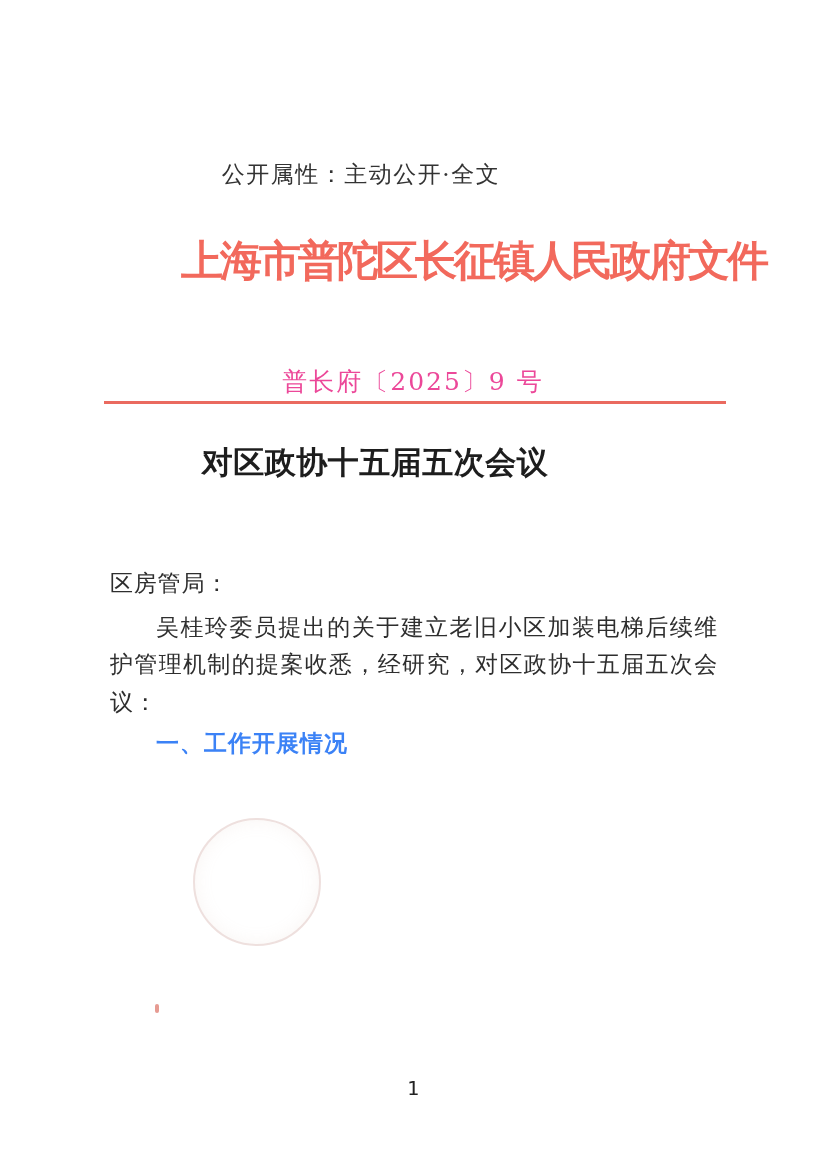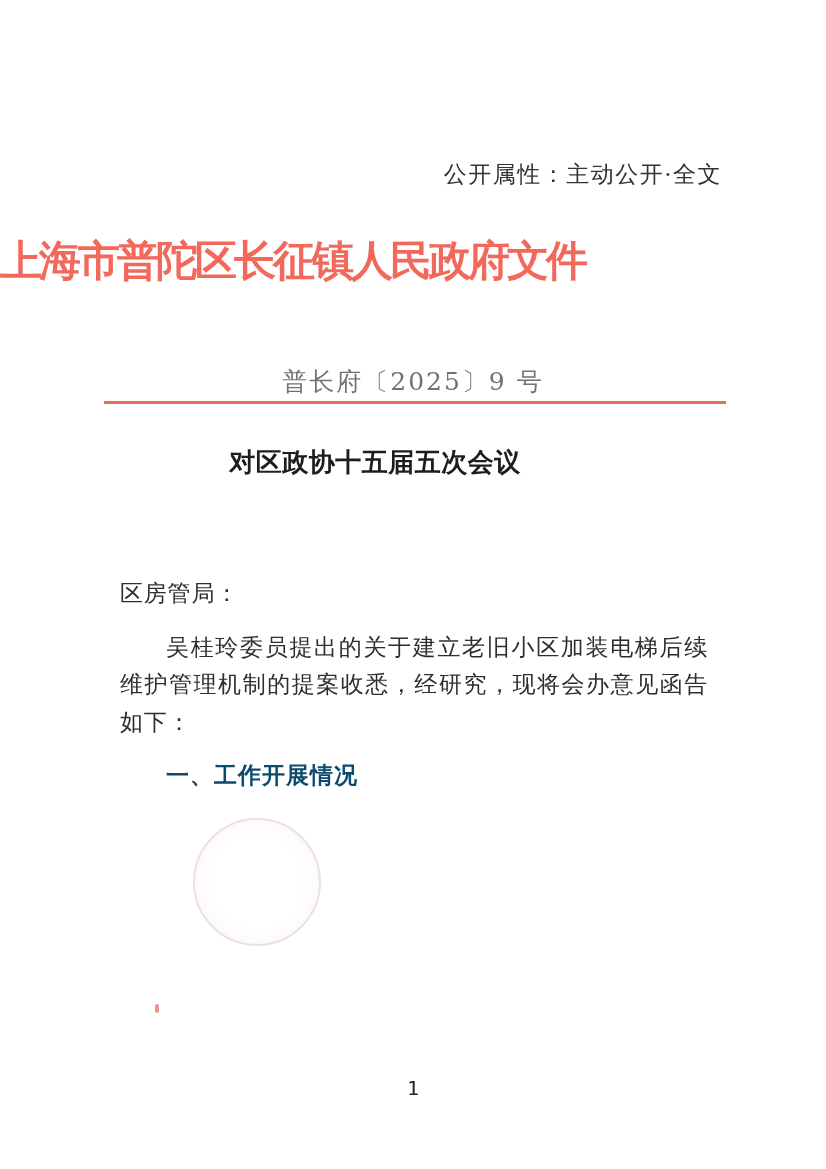--- a/index.html
+++ b/index.html
@@ -8,57 +8,57 @@
     background: #ffffff;
     position: relative;
     font-family: "DejaVu Serif", "Liberation Serif", serif;
     color: #2e2e2e;
     overflow: hidden;
   }
   .page { position: absolute; inset: 0; background: #ffffff; }
 
   .disclosure {
     position: absolute; top: 159px; left: 0; width: 722px;
-    text-align: right; font-size: 23px; letter-spacing: 1.5px; color: #333333;
+    text-align: center; font-size: 23px; letter-spacing: 1.5px; color: #333333;
     white-space: nowrap;
   }
 
   .letterhead {
     position: absolute; top: 233px; left: 0; width: 766px;
-    text-align: left; font-size: 42px; font-weight: bold;
+    text-align: right; font-size: 42px; font-weight: bold;
     letter-spacing: -3px; color: #f2695c; white-space: nowrap;
   }
 
   .doc-number {
     position: absolute; top: 365px; left: 0; width: 826px;
-    text-align: center; font-size: 25px; letter-spacing: 2px; color: #737373;
+    text-align: center; font-size: 25px; letter-spacing: 2px; color: #ec4899;
   }
 
   .red-rule {
     position: absolute; top: 401px; left: 104px; width: 622px; height: 3px;
     background: #ea6a5f;
   }
 
   .doc-title {
     position: absolute; top: 443px; left: 0; width: 750px;
-    text-align: center; font-size: 26px; font-weight: bold;
+    text-align: center; font-size: 31px; font-weight: bold;
     line-height: 38px; letter-spacing: 0.5px; color: #1d1d1d;
   }
 
   .body-text {
     position: absolute; top: 559px; left: 104px; width: 620px;
     font-size: 23px; line-height: 37.5px; letter-spacing: 0.8px;
     text-align: justify; text-justify: inter-character;
     color: #2e2e2e;
   }
-  .body-text p { margin: 16px; }
+  .body-text p { margin: 6px; }
   .para { text-indent: 2em; }
   .section-heading {
-    text-indent: 2em; font-weight: bold; color: #0c4a6e;
-    font-family: Liberation Serif, serif;
+    text-indent: 2em; font-weight: bold; color: #3b82f6;
+    font-family: Liberation Mono, monospace;
     letter-spacing: 1px;
   }
 
   .seal-bleedthrough {
     position: absolute; left: 193px; top: 818px; width: 124px; height: 124px;
     border: 2px solid rgba(198, 152, 145, 0.30);
     border-radius: 50%;
     box-shadow: inset 0 0 18px rgba(205, 170, 160, 0.12);
   }
 
@@ -85,21 +85,21 @@
   <div class="doc-number">普长府〔2025〕9 号</div>
 
   <div class="red-rule"></div>
 
   <div class="doc-title">
     <span>对区政协十五届五次会议</span><br>
   </div>
 
   <div class="body-text">
     <p class="salutation">区房管局：</p>
-    <p class="para">吴桂玲委员提出的关于建立老旧小区加装电梯后续维护管理机制的提案收悉，经研究，现将会办意见函告如下：</p>
+    <p class="para">吴桂玲委员提出的关于建立老旧小区加装电梯后续维护管理机制的提案收悉，经研究，对区政协十五届五次会议：</p>
     <p class="section-heading">一、工作开展情况</p>
   </div>
 
   <div class="seal-bleedthrough"></div>
 
   <div class="ink-speck"></div>
 
   <div class="page-number">1</div>
 
 </div>

